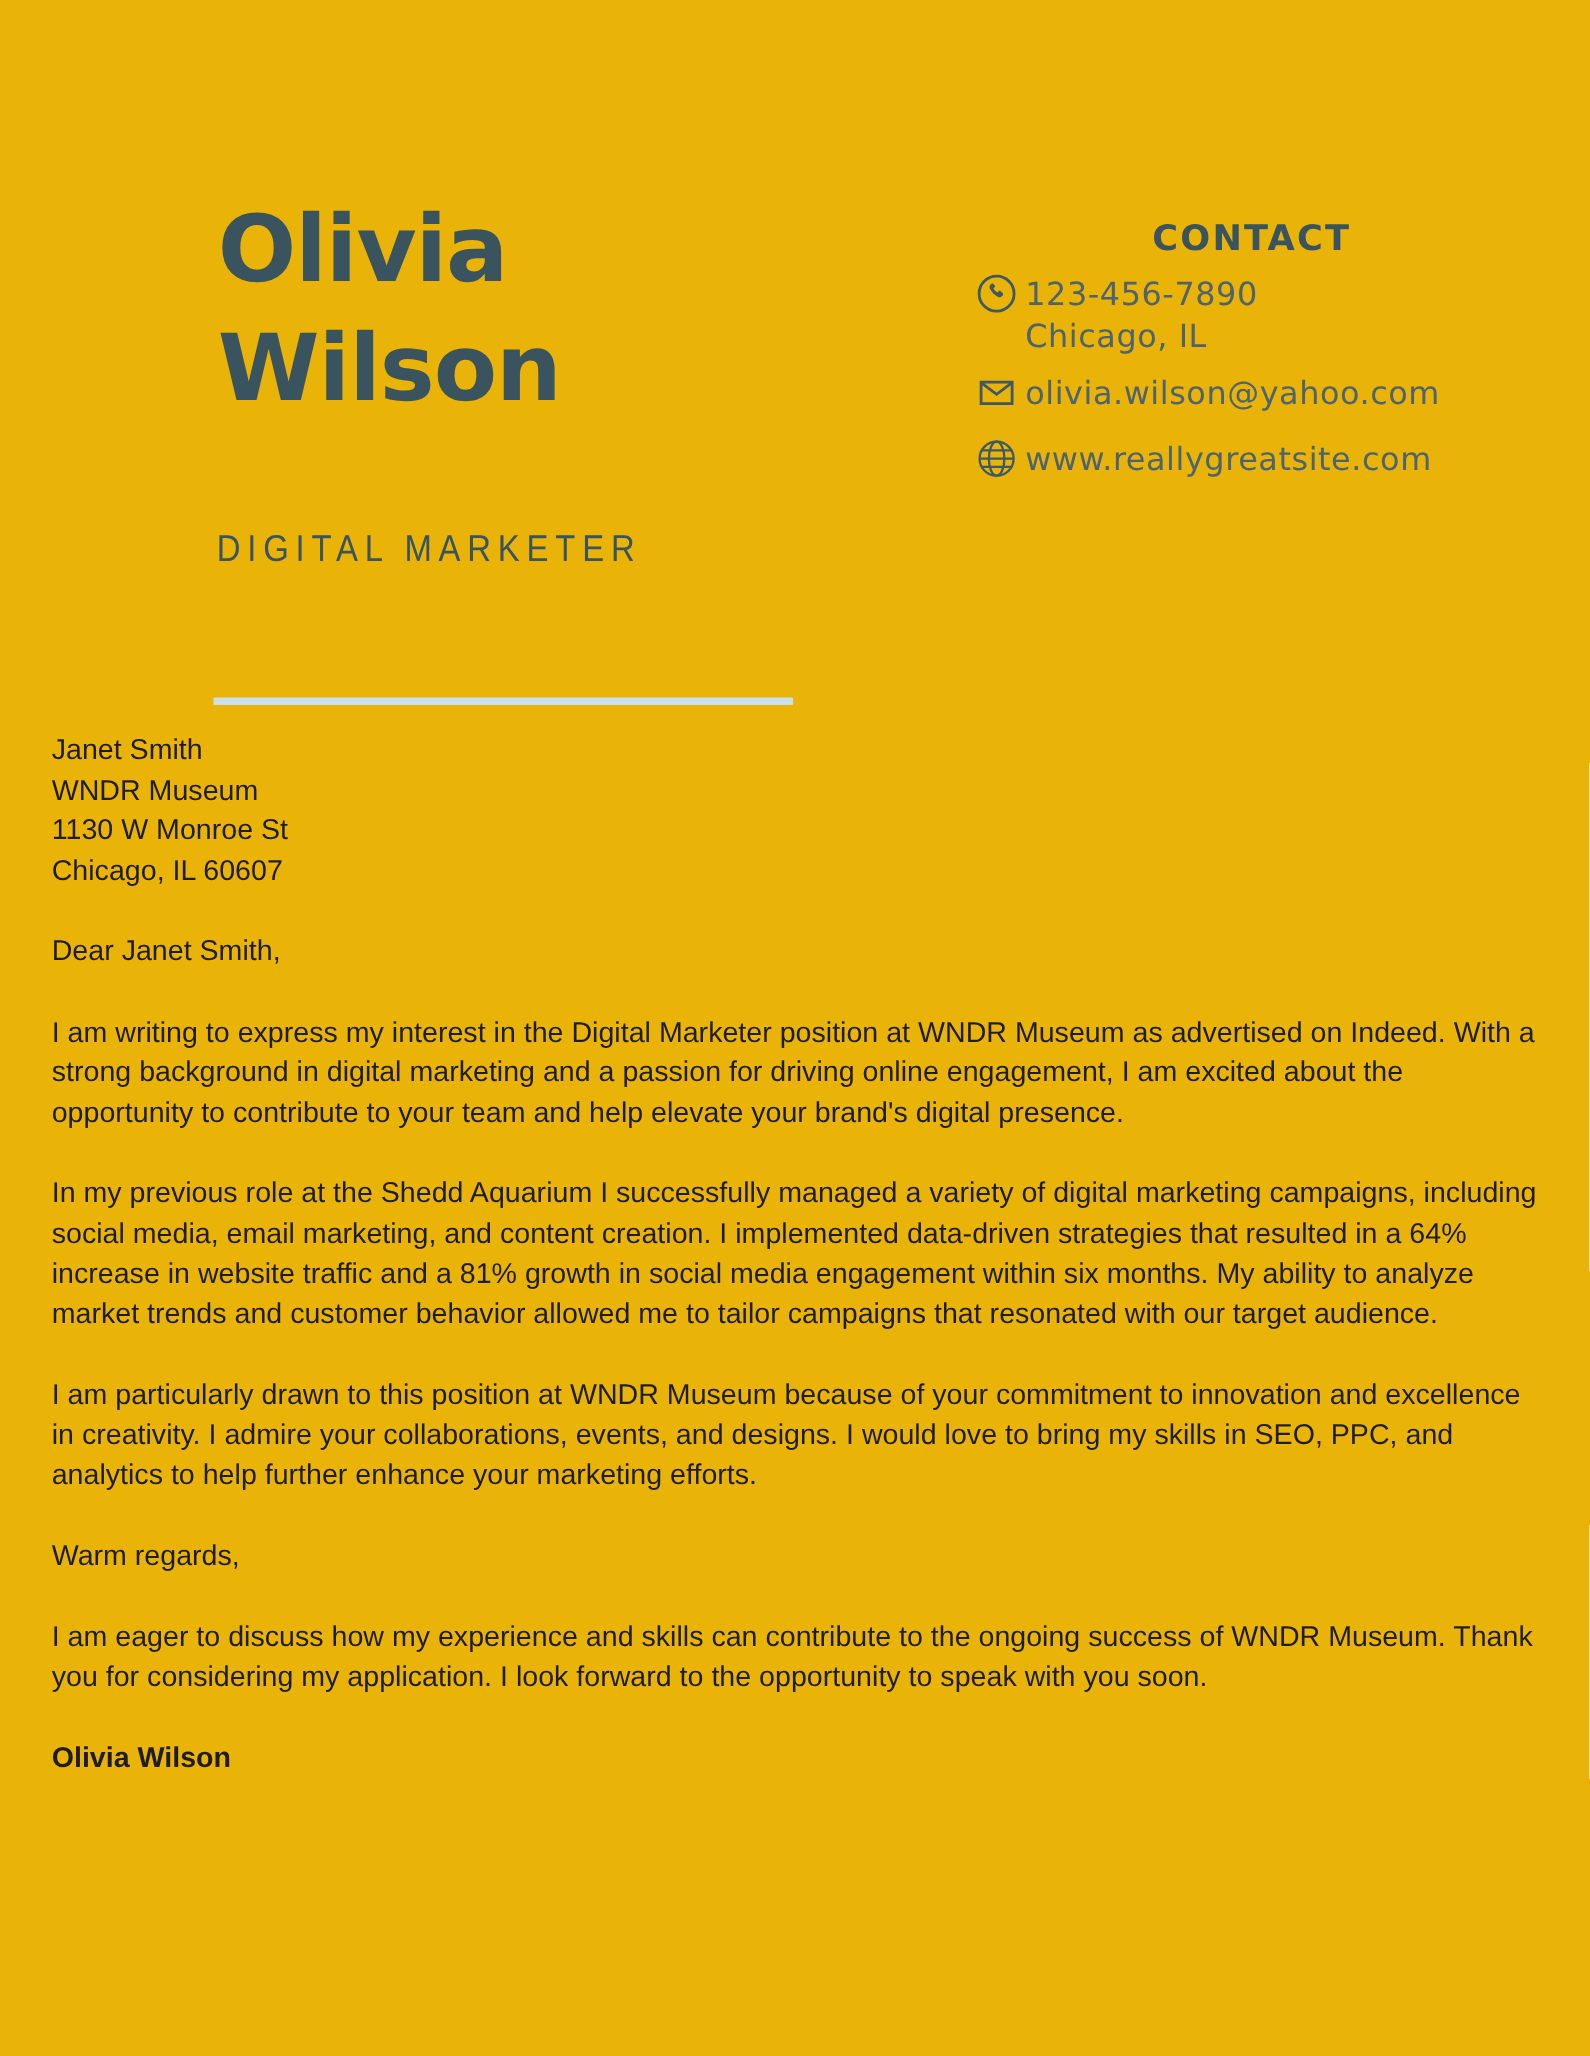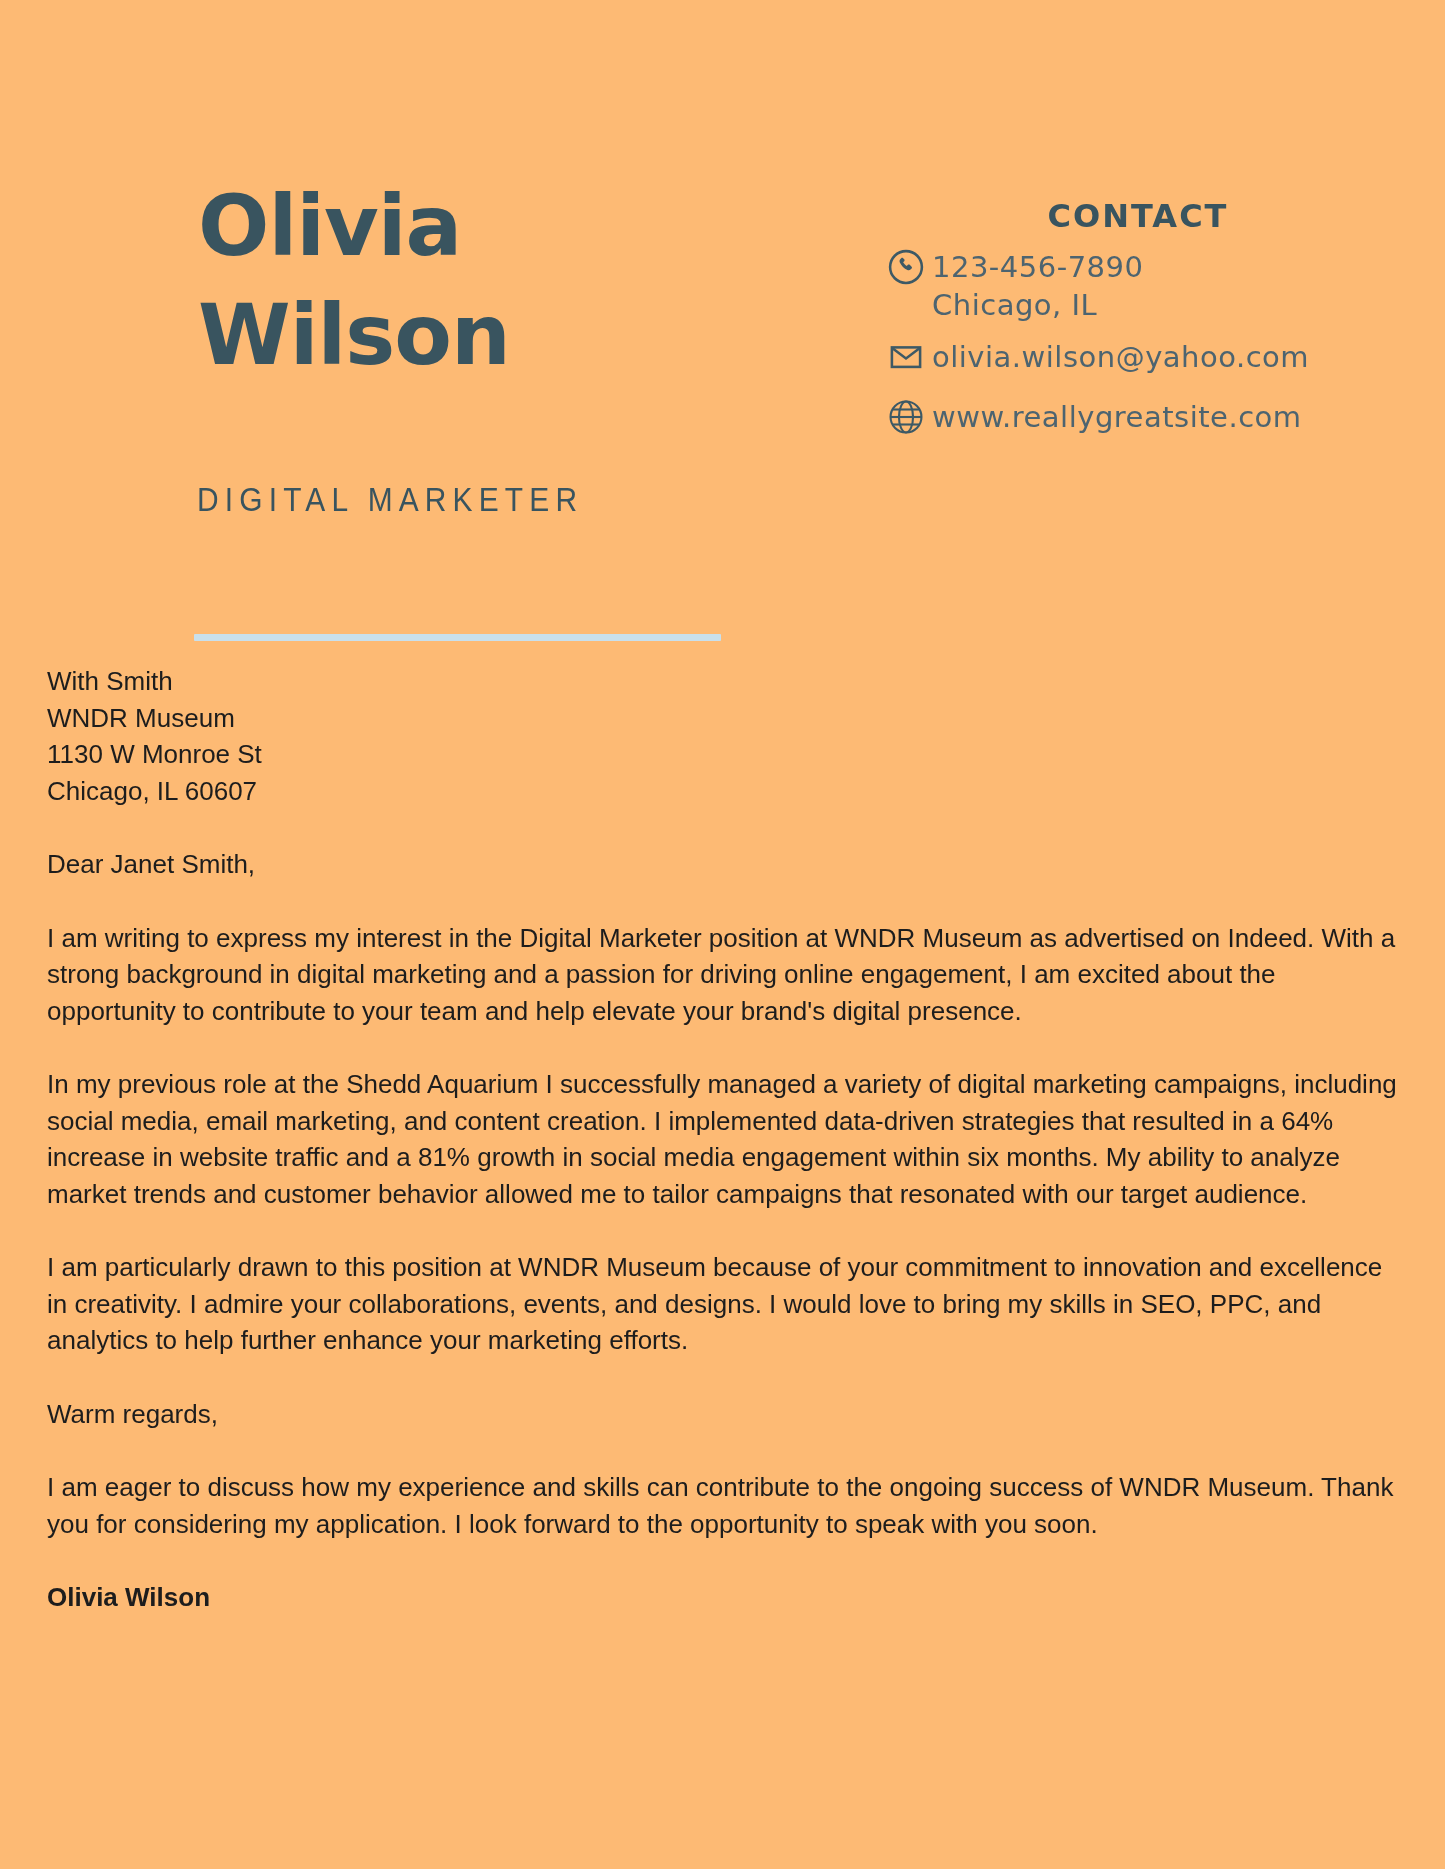--- a/index.html
+++ b/index.html
@@ -4,21 +4,21 @@
 <style>
   html, body {
     margin: 0;
     padding: 0;
     background: #ffffff;
   }
   .page {
     position: relative;
     width: 1445px;
     height: 1869px;
-    background: #fdba74;
+    background: #eab308;
     overflow: hidden;
     font-family: "Liberation Sans", sans-serif;
   }
 
   
   .name-block {
     position: absolute;
     left: 198px;
     top: 172px;
     color: #39545f;
@@ -163,21 +163,21 @@
         </svg>
       </span>
       <div>www.reallygreatsite.com</div>
     </div>
   </div>
 
   <div class="divider"></div>
 
   <div class="letter">
     <div class="address">
-      <div>With Smith</div>
+      <div>Janet Smith</div>
       <div>WNDR Museum</div>
       <div>1130 W Monroe St</div>
       <div>Chicago, IL 60607</div>
     </div>
 
     <p>Dear Janet Smith,</p>
 
     <p>I am writing to express my interest in the Digital Marketer position at WNDR Museum as advertised on Indeed. With a strong background in digital marketing and a passion for driving online engagement, I am excited about the opportunity to contribute to your team and help elevate your brand's digital presence.</p>
     <p>In my previous role at the Shedd Aquarium I successfully managed a variety of digital marketing campaigns, including social media, email marketing, and content creation. I implemented data-driven strategies that resulted in a 64% increase in website traffic and a 81% growth in social media engagement within six months. My ability to analyze market trends and customer behavior allowed me to tailor campaigns that resonated with our target audience.</p>
     <p>I am particularly drawn to this position at WNDR Museum because of your commitment to innovation and excellence in creativity. I admire your collaborations, events, and designs. I would love to bring my skills in SEO, PPC, and analytics to help further enhance your marketing efforts.</p>

